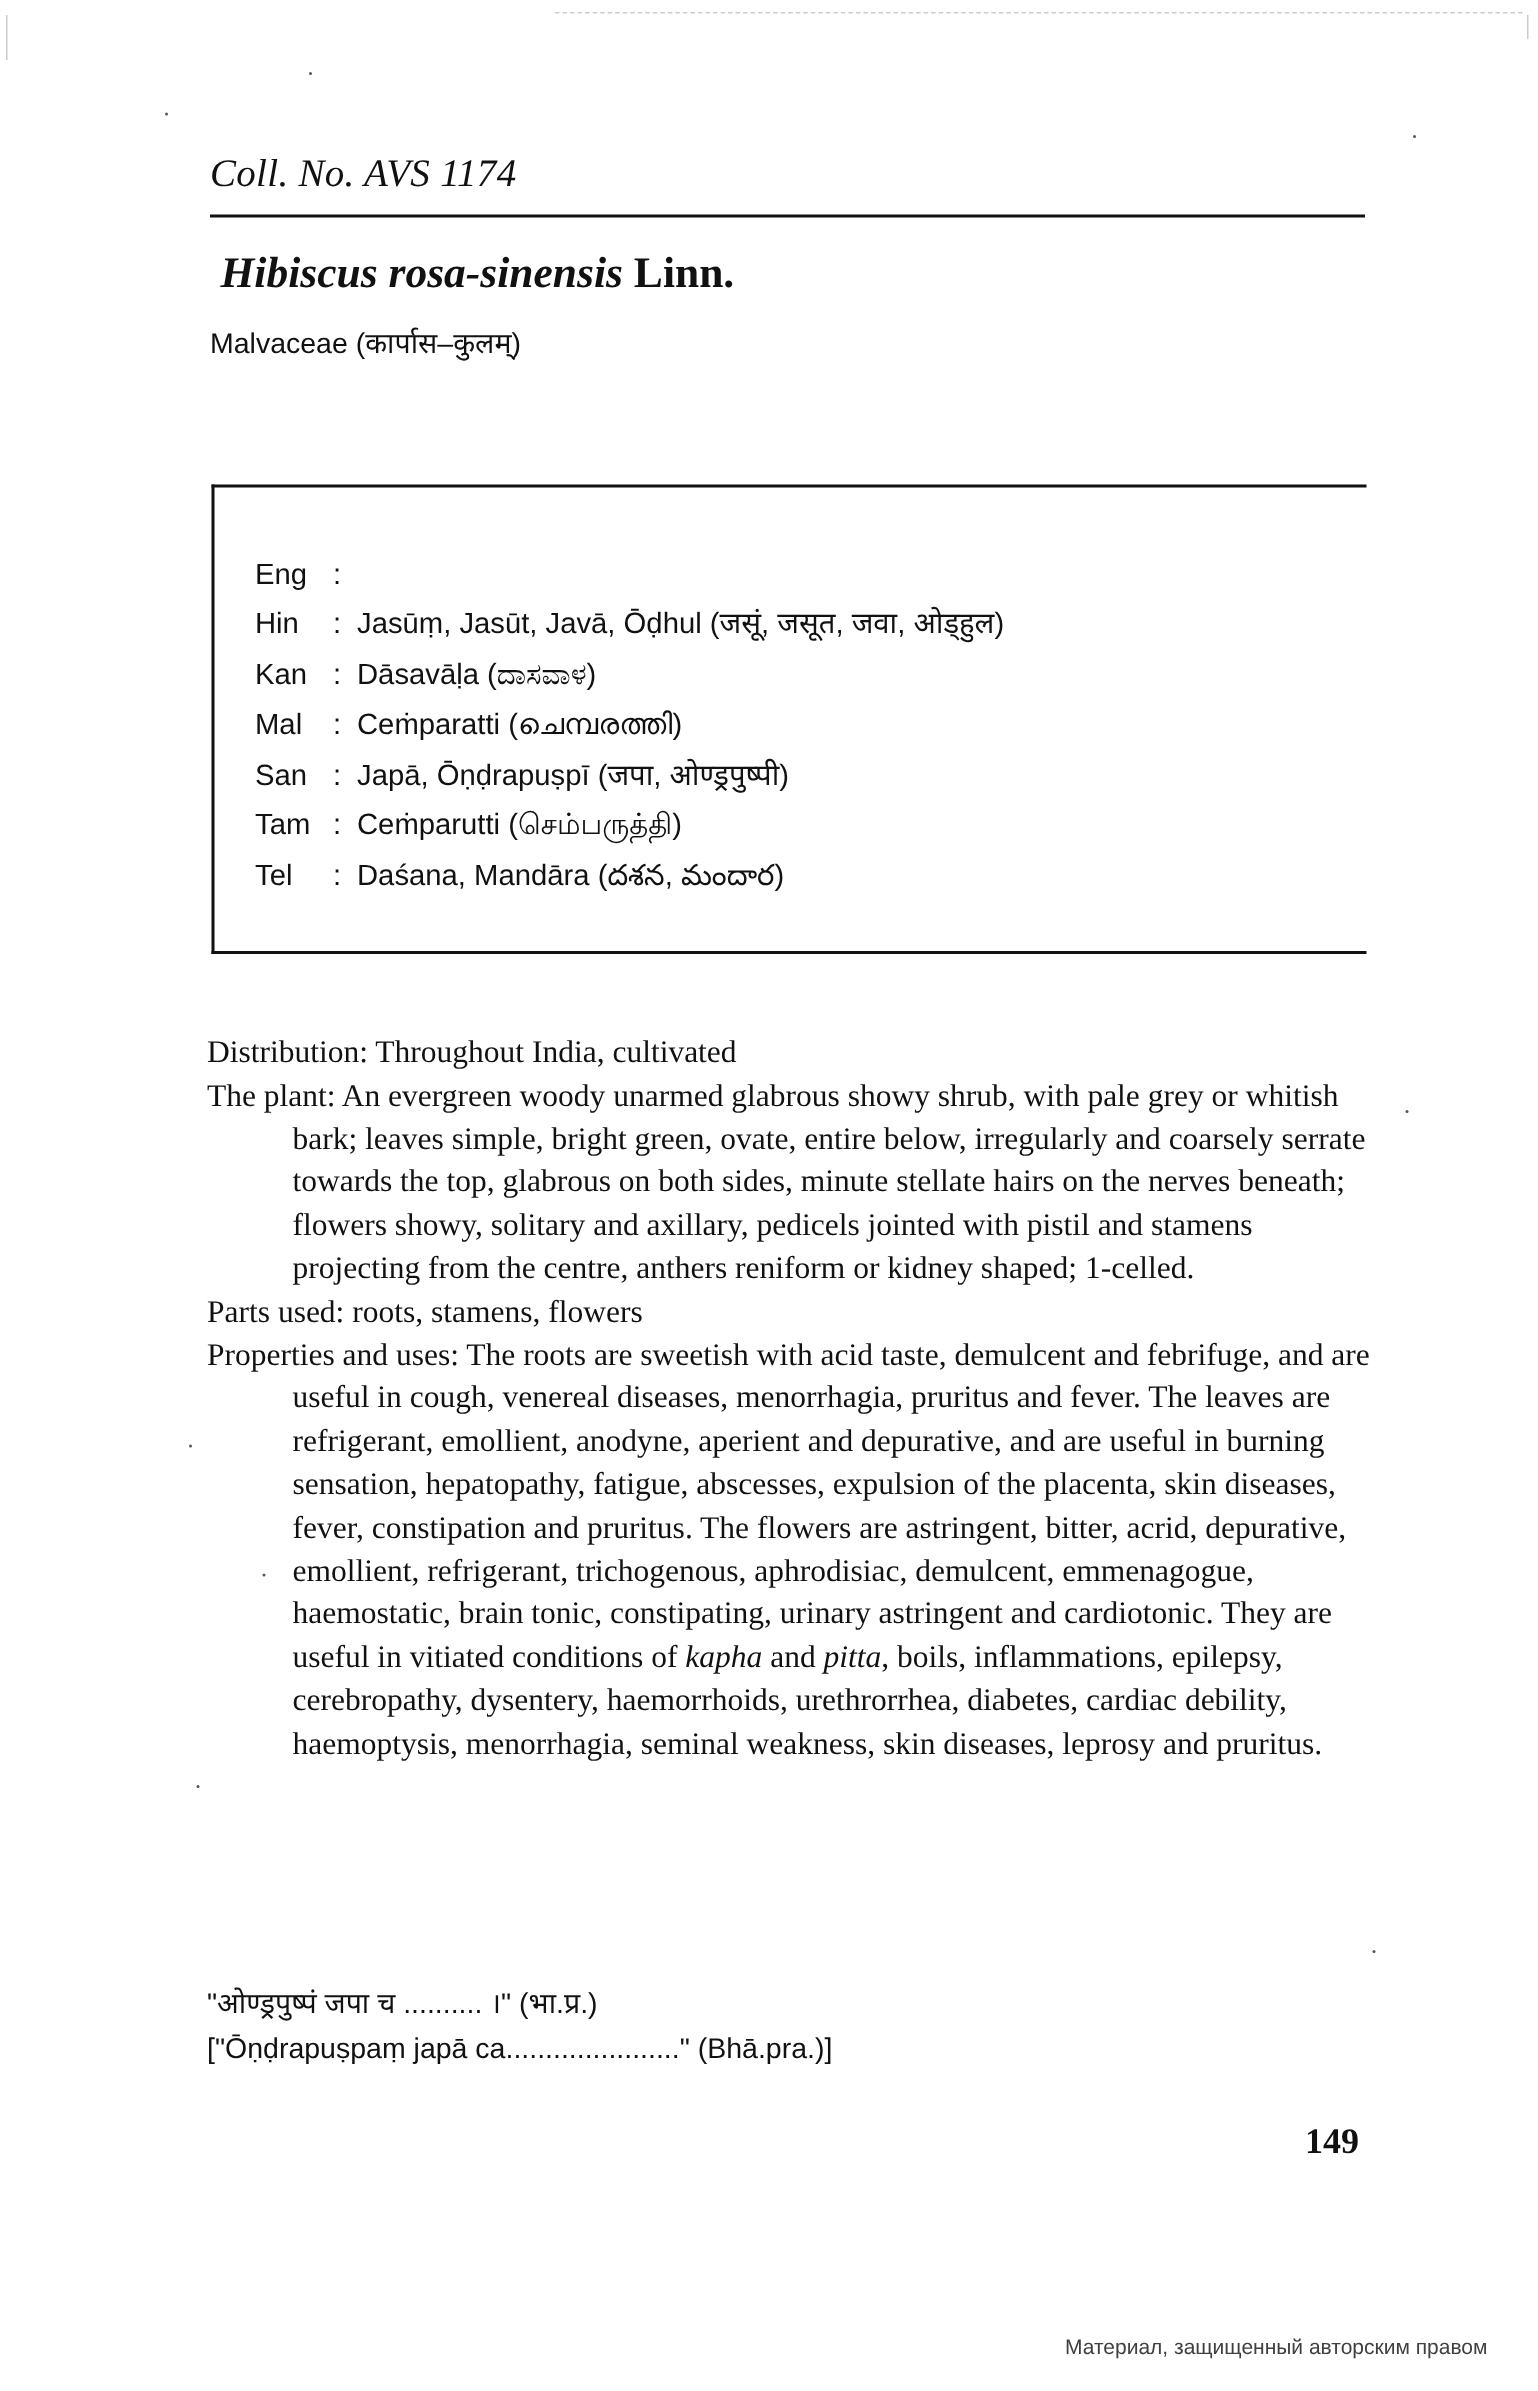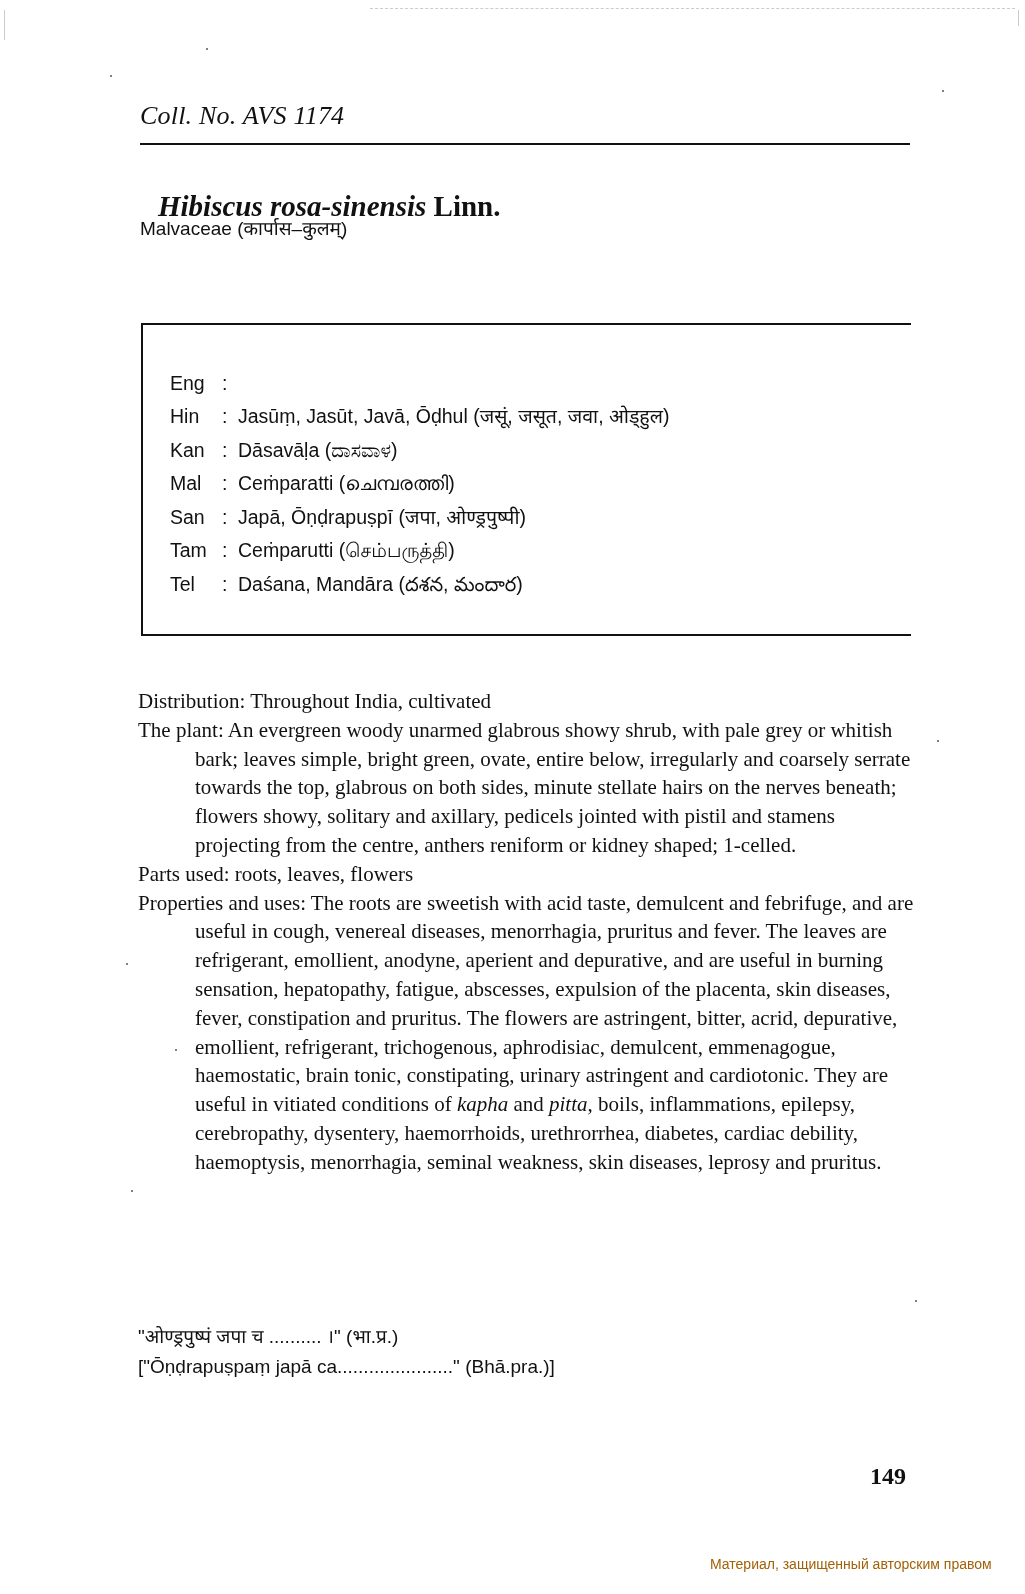--- a/index.html
+++ b/index.html
@@ -4,38 +4,38 @@
   <style>
     html, body { margin: 0; padding: 0; background: #ffffff; }
     body { width: 1025px; height: 1594px; position: relative; overflow: hidden; color: #111; }
     .page { position: absolute; left: 0; top: 0; width: 1025px; height: 1189px; }
     .edge-top { position: absolute; left: 370px; top: 8px; width: 645px; height: 0; border-top: 1px dashed #ccc; }
     .edge-left { position: absolute; left: 4px; top: 10px; width: 0; height: 30px; border-left: 1px solid #ccc; }
     .edge-right { position: absolute; left: 1018px; top: 10px; width: 0; height: 16px; border-left: 1px solid #ccc; }
 
     .coll-no { position: absolute; left: 140px; top: 101px; font-family: "Liberation Serif", serif; font-style: italic; font-size: 26px; letter-spacing: 0.2px; }
     .rule-top { position: absolute; left: 140px; top: 143px; width: 770px; height: 0; border-top: 2px solid #111; }
-    .species { position: absolute; left: 158px; top: 166px; font-family: "Liberation Serif", serif; font-size: 29px; font-weight: bold; margin-top: 24px; }
+    .species { position: absolute; left: 147px; top: 166px; font-family: "Liberation Serif", serif; font-size: 29px; font-weight: bold; }
     .species i { font-style: italic; }
     .family { position: absolute; left: 140px; top: 215px; font-family: "Liberation Sans", sans-serif; font-size: 19px; }
 
     .names-box { position: absolute; left: 141px; top: 323px; width: 770px; height: 313px; border-left: 2px solid #111; border-top: 2px solid #111; border-bottom: 2px solid #111; box-sizing: border-box; }
     .names-list { position: absolute; left: 170px; top: 362px; font-family: "Liberation Sans", sans-serif; font-size: 19.5px; }
     .name-row { height: 33.5px; line-height: 26px; display: flex; white-space: nowrap; align-items: flex-end; }
     .lang { width: 52px; display: inline-block; }
     .colon { width: 16px; display: inline-block; }
 
     .body-text { position: absolute; left: 138px; top: 687px; width: 780px; font-family: "Liberation Serif", serif; font-size: 21px; line-height: 28.8px; }
     .para { margin: 0; padding-left: 57px; text-indent: -57px; }
     .para b { font-weight: normal; }
     .para.props { padding-left: 57px; text-indent: -57px; }
 
     .quote-block { position: absolute; left: 138px; top: 1322px; font-family: "Liberation Sans", sans-serif; font-size: 19px; line-height: 30px; }
-    .page-number { position: absolute; left: 870px; top: 1415px; font-family: "Liberation Serif", serif; font-size: 24px; font-weight: bold; margin-top: 48px; }
-    .watermark { position: absolute; left: 710px; top: 1556px; font-family: "Liberation Sans", sans-serif; font-size: 14px; color: #a16207; }
+    .page-number { position: absolute; left: 870px; top: 1415px; font-family: "Liberation Serif", serif; font-size: 24px; font-weight: bold; }
+    .watermark { position: absolute; left: 710px; top: 1556px; font-family: "Liberation Sans", sans-serif; font-size: 14px; color: #404040; }
 
     .speck { position: absolute; width: 2px; height: 2px; background: #555; border-radius: 1px; }
   </style>
 </head>
 <body>
 
 <div class="page">
   <div class="edge-top"></div>
   <div class="edge-left"></div>
   <div class="edge-right"></div>
@@ -93,21 +93,21 @@
     <div class="name-row">
       <span class="lang">Tel</span>
       <span class="colon">:</span>
       <span>Daśana, Mandāra (దశన, మందార)</span>
     </div>
   </div>
 
   <div class="body-text">
     <p class="para"><b>Distribution:</b><span> Throughout India, cultivated</span></p>
     <p class="para"><b>The plant:</b><span> An evergreen woody unarmed glabrous showy shrub, with pale grey or whitish bark; leaves simple, bright green, ovate, entire below, irregularly and coarsely serrate towards the top, glabrous on both sides, minute stellate hairs on the nerves beneath; flowers showy, solitary and axillary, pedicels jointed with pistil and stamens projecting from the centre, anthers reniform or kidney shaped; 1-celled.</span></p>
-    <p class="para"><b>Parts used:</b><span> roots, leaves, flowers</span></p>
+    <p class="para"><b>Parts used:</b><span> roots, stamens, flowers</span></p>
     <p class="para props"><b>Properties and uses:</b><span> The roots are sweetish with acid taste, demulcent and febrifuge, and are useful in cough, venereal diseases, menorrhagia, pruritus and fever. The leaves are refrigerant, emollient, anodyne, aperient and depurative, and are useful in burning sensation, hepatopathy, fatigue, abscesses, expulsion of the placenta, skin diseases, fever, constipation and pruritus. The flowers are astringent, bitter, acrid, depurative, emollient, refrigerant, trichogenous, aphrodisiac, demulcent, emmenagogue, haemostatic, brain tonic, constipating, urinary astringent and cardiotonic. They are useful in vitiated conditions of </span><i>kapha</i><span> and </span><i>pitta</i><span>, boils, inflammations, epilepsy, cerebropathy, dysentery, haemorrhoids, urethrorrhea, diabetes, cardiac debility, haemoptysis, menorrhagia, seminal weakness, skin diseases, leprosy and pruritus.</span></p>
   </div>
 
   <div class="quote-block">
     <div>"ओण्ड्रपुष्पं जपा च .......... ।" (भा.प्र.)</div>
     <div>["Ōṇḍrapuṣpaṃ japā ca......................" (Bhā.pra.)]</div>
   </div>
 
   <div class="page-number">149</div>
   <div class="watermark">Материал, защищенный авторским правом</div>

